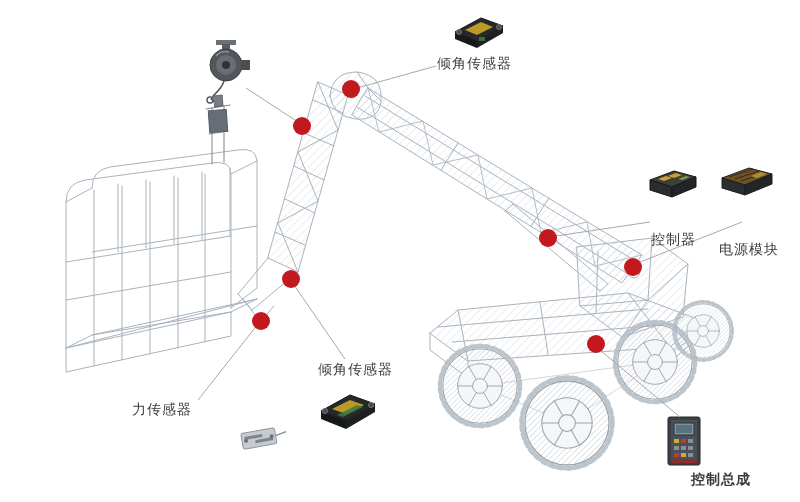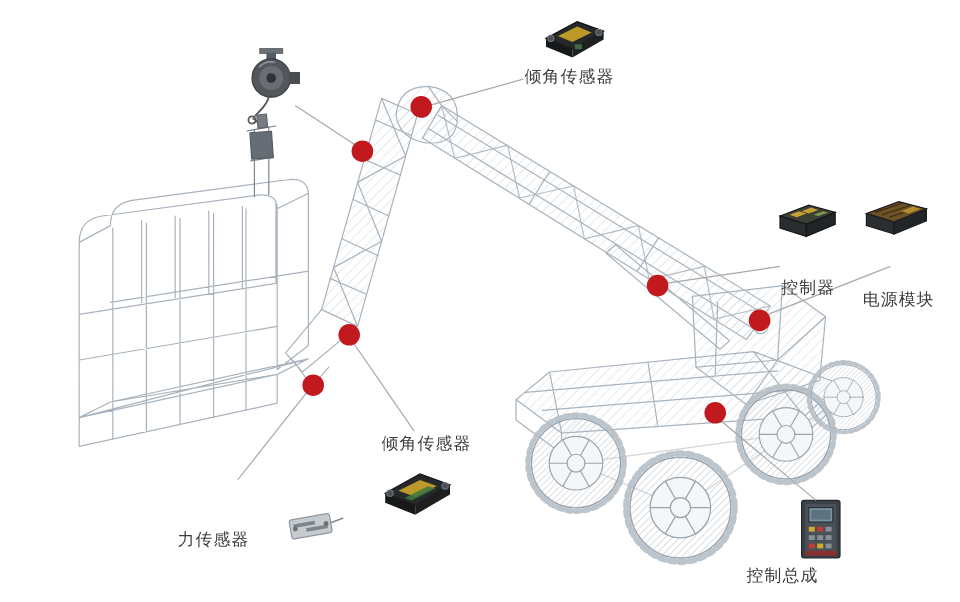--- a/index.html
+++ b/index.html
@@ -21,22 +21,22 @@
     white-space:nowrap;
   }
   .sensor-img { position:absolute; }
   .sensor-img svg { display:block; width:100%; height:100%; }
 
   #label-length-angle    { left:180px; top:13px; }
   #label-tilt-top        { left:437px; top:55px; }
   #label-controller      { left:651px; top:206px;margin-top:25px; }
   #label-power-module    { left:719px; top:206px;margin-top:35px; }
   #label-tilt-bottom     { left:318px; top:361px; }
-  #label-force-sensor    { left:148px; top:401px;margin-top:40px; }
-  #label-control-assembly{ left:622px; top:471px; }
+  #label-force-sensor    { left:132px; top:401px; }
+  #label-control-assembly{ left:691px; top:471px;font-weight:bold; }
 
   #img-length-angle     { left:196px; top:36px;  width:58px; height:68px; }
   #img-tilt-top         { left:451px; top:14px;  width:56px; height:38px; }
   #img-controller       { left:646px; top:167px; width:54px; height:36px; }
   #img-power-module     { left:717px; top:164px; width:60px; height:38px; }
   #img-tilt-bottom      { left:317px; top:391px; width:62px; height:42px; }
   #img-force-sensor     { left:234px; top:424px; width:56px; height:30px; }
   #img-control-assembly { left:664px; top:415px; width:40px; height:54px; }
 </style>
 </head>

